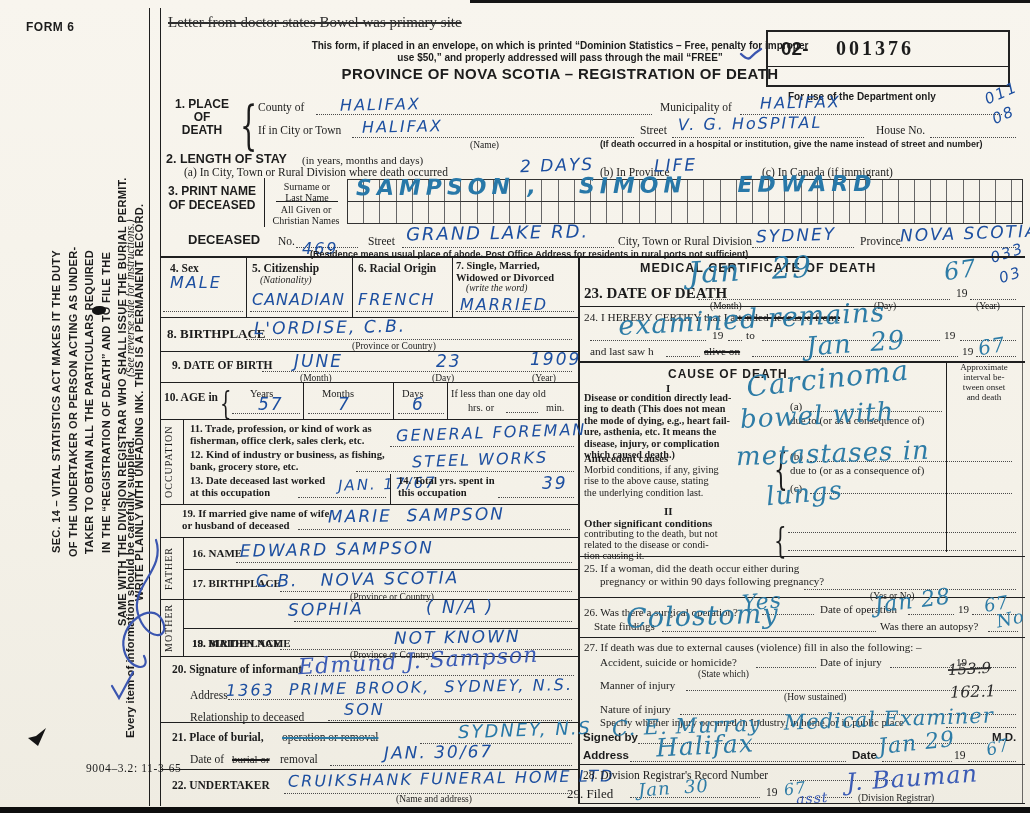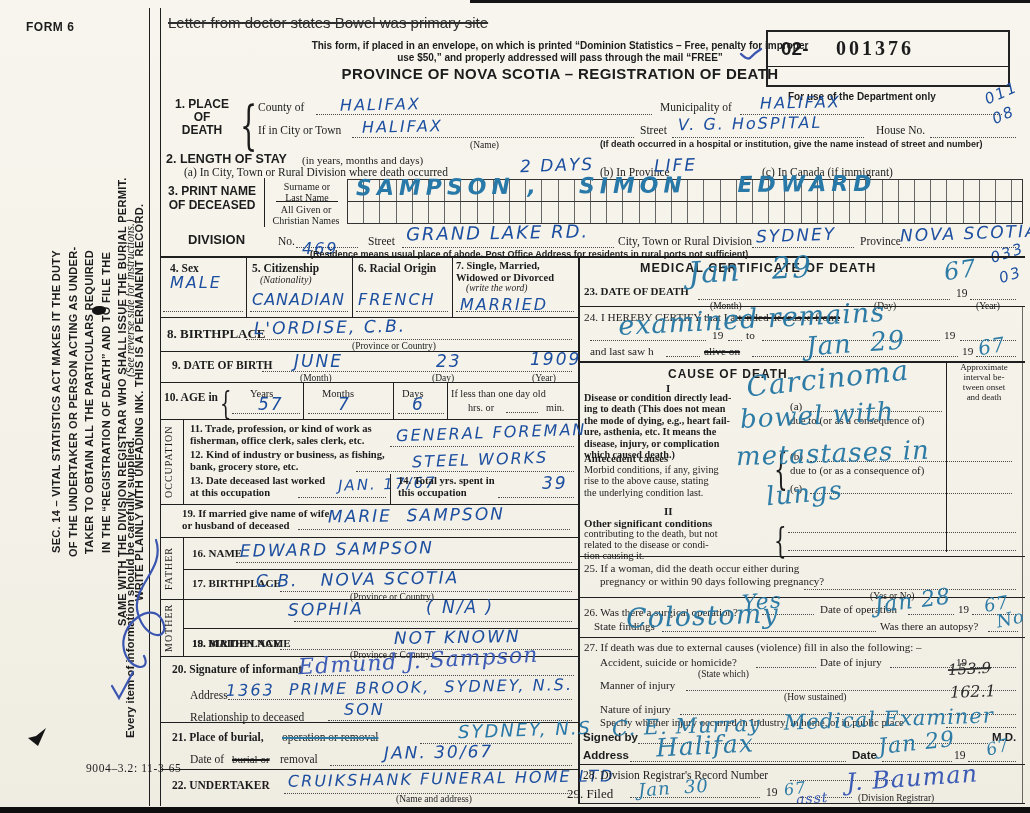--- a/index.html
+++ b/index.html
@@ -2,21 +2,21 @@
 <html><head>
 <meta charset="utf-8">
 <style>
 *{margin:0;padding:0;box-sizing:border-box}
 body{margin:0;background:#777}
 .page{position:relative;width:1030px;height:813px;margin:0 auto;overflow:hidden;
   background:linear-gradient(180deg,#f8f5ee 0%,#f4f1e8 60%,#efece2 100%);
   font-family:"Liberation Serif",serif;color:#1c1c1c}
 .ab{position:absolute;white-space:nowrap}
 .sans{font-family:"Liberation Sans",sans-serif}
-.mono{font-family:Liberation Sans, sans-serif}
+.mono{font-family:Liberation Serif, serif}
 .b{font-weight:bold}
 .it{font-style:italic}
 .ctr{text-align:center}
 .hl{position:absolute;background:#1f1f1f;height:1.4px}
 .vl{position:absolute;background:#1f1f1f;width:1.4px}
 .dl{position:absolute;border-bottom:1.6px dotted #4a4a4a;height:0}
 .pre{white-space:pre-line}
 .strike{text-decoration:line-through;text-decoration-thickness:1.8px}
 .striket{text-decoration:line-through;text-decoration-color:#2e7ca6;text-decoration-thickness:2.4px}
 .hw{font-family:"DejaVu Sans",sans-serif;font-style:italic;letter-spacing:2px;color:#1d4fa0;white-space:pre}
@@ -128,21 +128,21 @@
 Last Name</span>
     <i class="hl" style="left:276px;top:201px;width:62px;height:1px"></i>
     <span class="ab pre ctr" style="left:264px;top:204px;width:84px;font-size:10px;line-height:1.1">All Given or
 Christian Names</span>
     <i class="boxgrid" style="left:347px;top:179px;width:676px;height:23px"></i>
     <i class="boxgrid" style="left:347px;top:201px;width:676px;height:23px"></i>
     <span class="ab hw hwt b" style="left:356px;top:173px;font-size:22px;letter-spacing:5px;transform:rotate(-.5deg)">SAMPSON ,   SIMON    EDWARD</span>
   </div>
 
   <div>
-    <span class="ab sans b" style="left:188px;top:232px;font-size:13px">DIVISION</span>
+    <span class="ab sans b" style="left:188px;top:232px;font-size:13px">DECEASED</span>
     <span class="ab" style="left:278px;top:235px;font-size:11.5px">No.</span>
     <i class="dl" style="left:296px;top:247px;width:62px"></i>
     <span class="ab hw" style="left:302px;top:239px;font-size:16px">469</span>
     <span class="ab" style="left:368px;top:235px;font-size:11.5px">Street</span>
     <i class="dl" style="left:402px;top:247px;width:212px"></i>
     <span class="ab hw" style="left:406px;top:222px;font-size:18px;transform:rotate(-1deg)">GRAND LAKE RD.</span>
     <span class="ab" style="left:618px;top:235px;font-size:11.5px">City, Town or Rural Division</span>
     <i class="dl" style="left:752px;top:247px;width:102px"></i>
     <span class="ab hw" style="left:756px;top:225px;font-size:17px;transform:rotate(-2deg)">SYDNEY</span>
     <span class="ab" style="left:860px;top:235px;font-size:11.5px">Province</span>
@@ -296,21 +296,21 @@
 
     <span class="ab b" style="left:172px;top:779px;font-size:11.5px">22. UNDERTAKER</span>
     <i class="dl" style="left:284px;top:793px;width:288px"></i>
     <span class="ab hw" style="left:288px;top:769px;font-size:16px;transform:rotate(-1deg)">CRUIKSHANK FUNERAL HOME LTD</span>
     <span class="ab cap9" style="left:396px;top:794px">(Name and address)</span>
   </div>
 
   <div>
     <span class="ab sans b" style="left:640px;top:261px;font-size:12.5px;letter-spacing:1px">MEDICAL CERTIFICATE OF DEATH</span>
 
-    <span class="ab b" style="left:584px;top:285px;font-size:11px">23. DATE OF DEATH</span>
+    <span class="ab b" style="left:584px;top:285px;font-size:15px">23. DATE OF DEATH</span>
     <i class="dl" style="left:698px;top:299px;width:252px"></i>
     <span class="ab cap9" style="left:710px;top:301px">(Month)</span>
     <span class="ab cap9" style="left:874px;top:301px">(Day)</span>
     <span class="ab" style="left:956px;top:287px;font-size:11.5px">19</span>
     <i class="dl" style="left:970px;top:299px;width:46px"></i>
     <span class="ab cap9" style="left:976px;top:301px">(Year)</span>
     <span class="ab cur" style="left:688px;top:252px;font-size:30px;transform:rotate(-3deg)">Jan   29</span>
     <span class="ab cur" style="left:944px;top:256px;font-size:24px;transform:rotate(-8deg)">67</span>
     <i class="hl" style="left:578px;top:306px;width:447px"></i>
 

